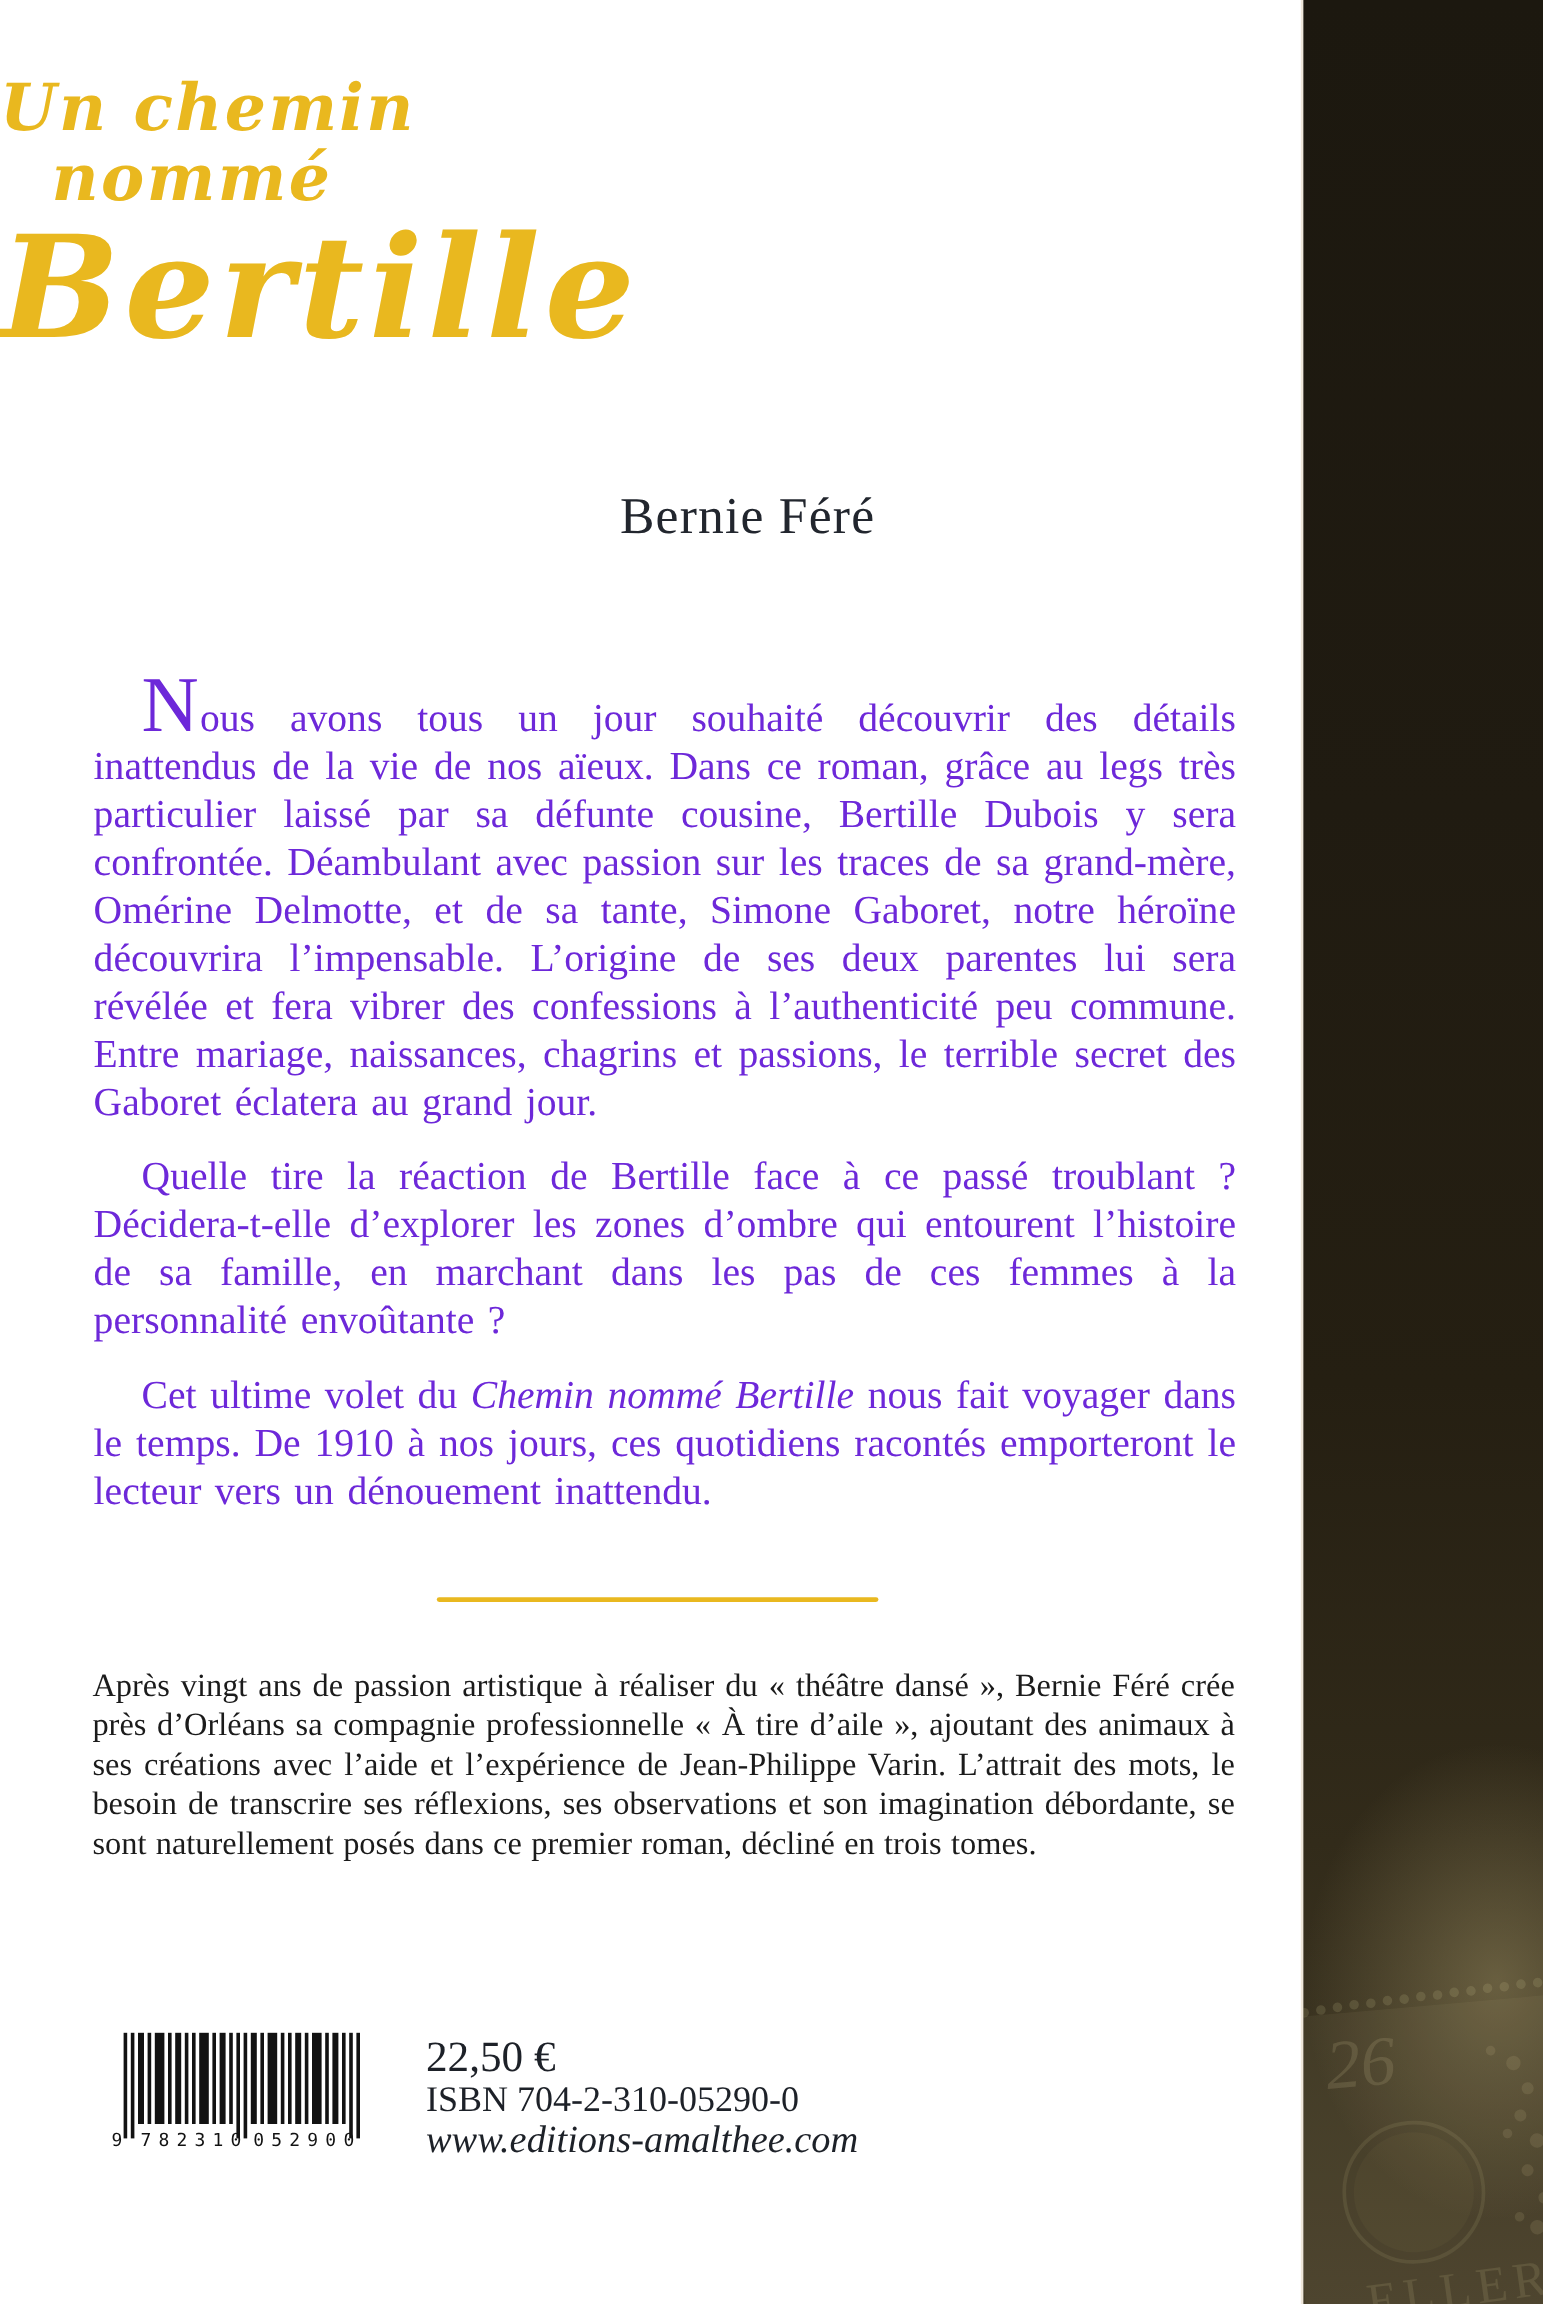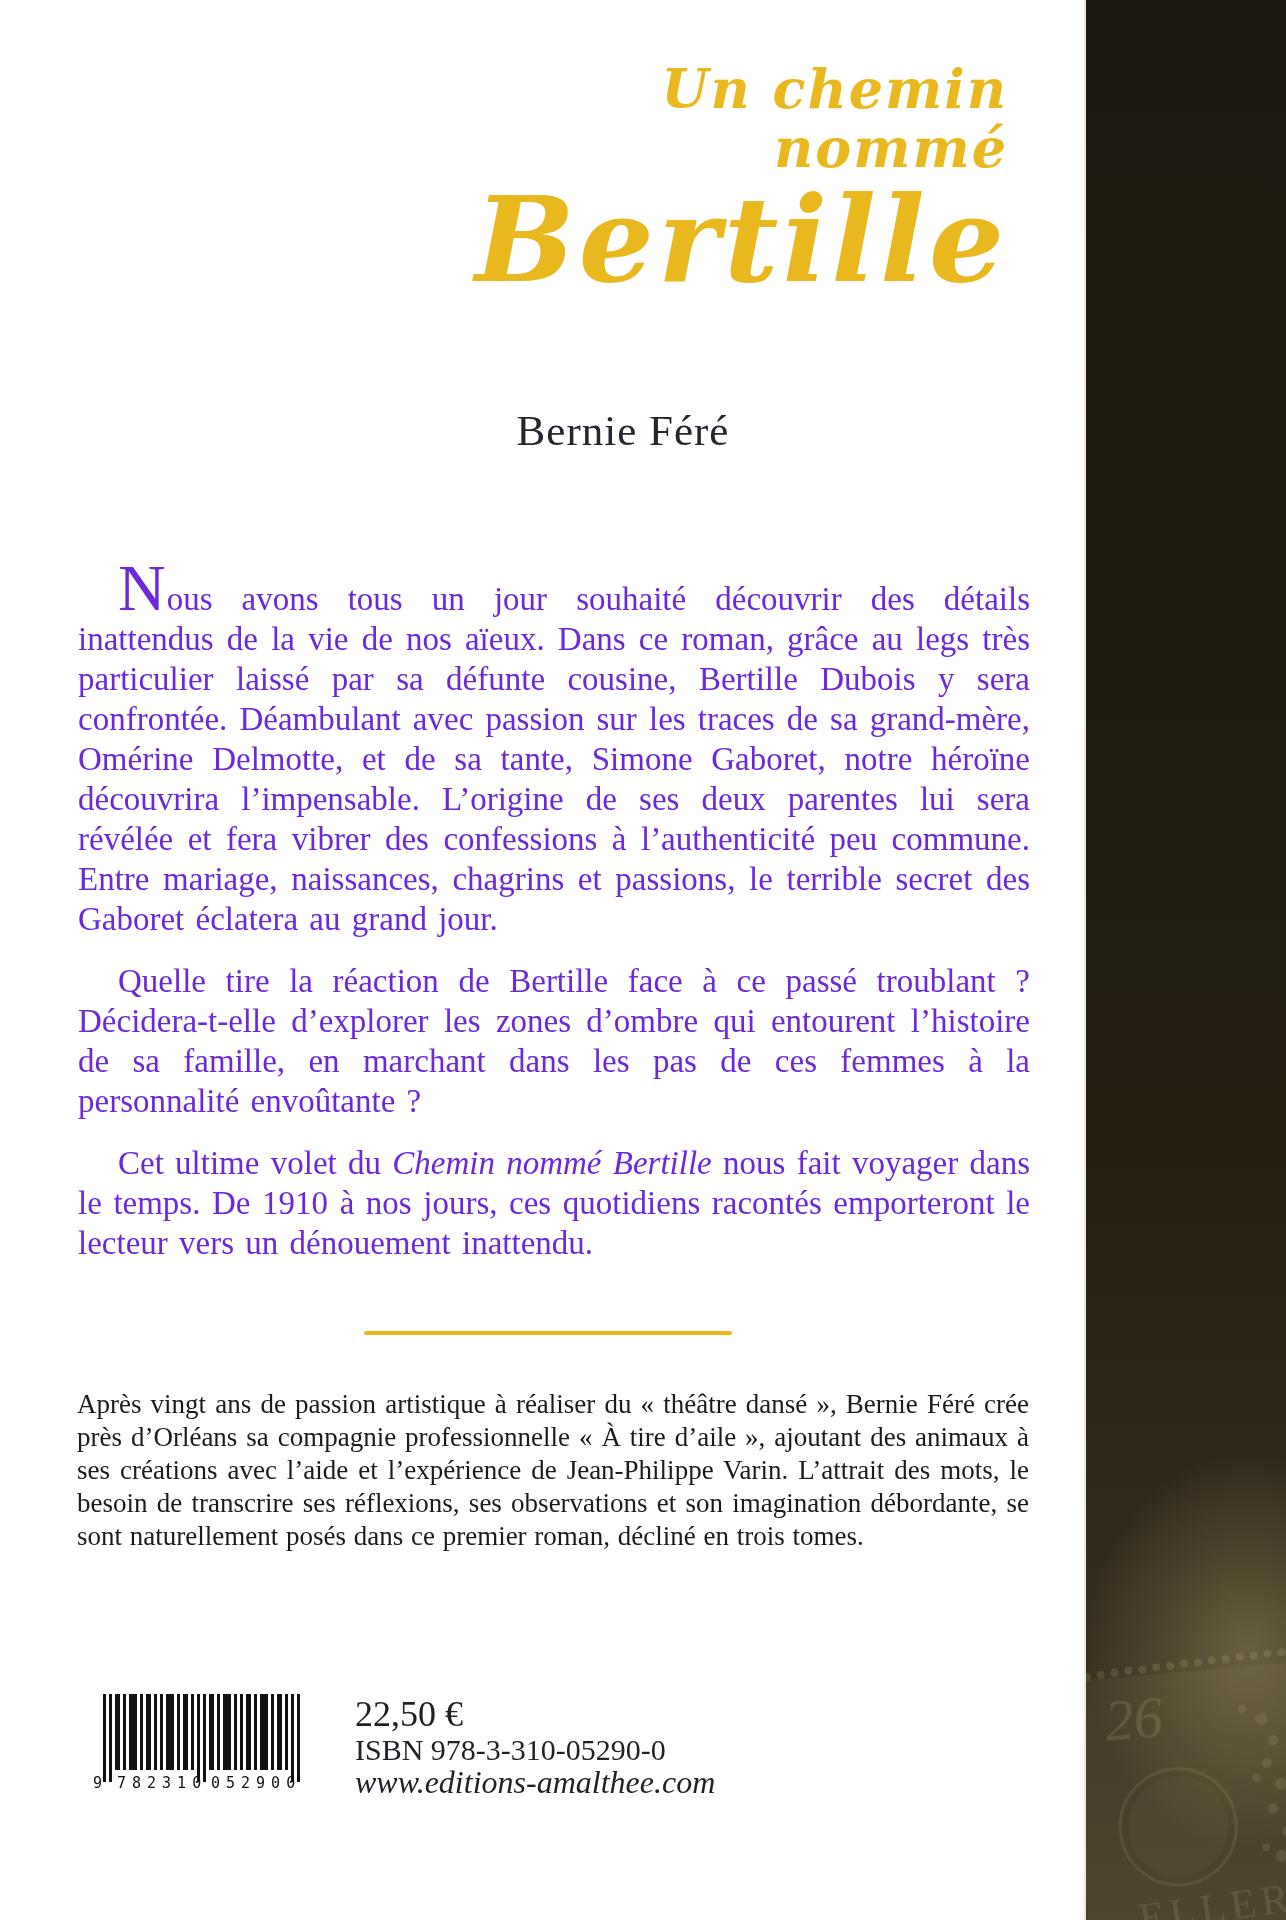--- a/index.html
+++ b/index.html
@@ -11,23 +11,22 @@
     overflow: hidden;
     font-family: "Liberation Serif", "DejaVu Serif", serif;
     color: #1b1b1b;
   }
 
   
   .title-block {
     position: absolute;
     top: 58px; left: 0;
     width: 966px;
-    text-align: right;
+    text-align: left;
     color: #e9b81f;
-    margin-left: 42px;
   }
   .script {
     font-family: cursive, "DejaVu Serif", serif;
     font-style: italic;
     font-weight: bold;
     color: #e9b81f;
   }
   .title-line1 { font-size: 54px; line-height: 62px; letter-spacing: 2px; }
   .title-line2 { font-size: 54px; line-height: 56px; letter-spacing: 2px; padding-left: 43px; }
   .title-main  { font-size: 118px; line-height: 128px; letter-spacing: 4px; }
@@ -176,21 +175,21 @@
     <rect x="198" y="2" width="3" height="88" fill="#121212"></rect>
     <rect x="204" y="2" width="3" height="88" fill="#121212"></rect>
 
     <text x="0" y="96" font-family="DejaVu Sans Mono, monospace" font-size="15" fill="#121212">9</text>
     <text x="24" y="96" font-family="DejaVu Sans Mono, monospace" font-size="15" letter-spacing="6" fill="#121212">782310</text>
     <text x="118" y="96" font-family="DejaVu Sans Mono, monospace" font-size="15" letter-spacing="6" fill="#121212">052900</text>
   </svg>
 
   <div class="pubinfo">
     <div class="price">22,50 €</div>
-    <div class="isbn">ISBN 978-3-310-05290-0</div>
+    <div class="isbn">ISBN 704-2-310-05290-0</div>
     <div class="website">www.editions-amalthee.com</div>
   </div>
 
   <div class="spine">
     <svg class="stamp" width="230" height="290" viewBox="0 0 230 290" xmlns="http://www.w3.org/2000/svg">
 
       <rect x="6" y="16" width="224" height="274" fill="rgba(205,192,145,0.13)"></rect>
 
       <g fill="rgba(210,198,150,0.30)">
         <circle cx="12" cy="14" r="4"></circle>

